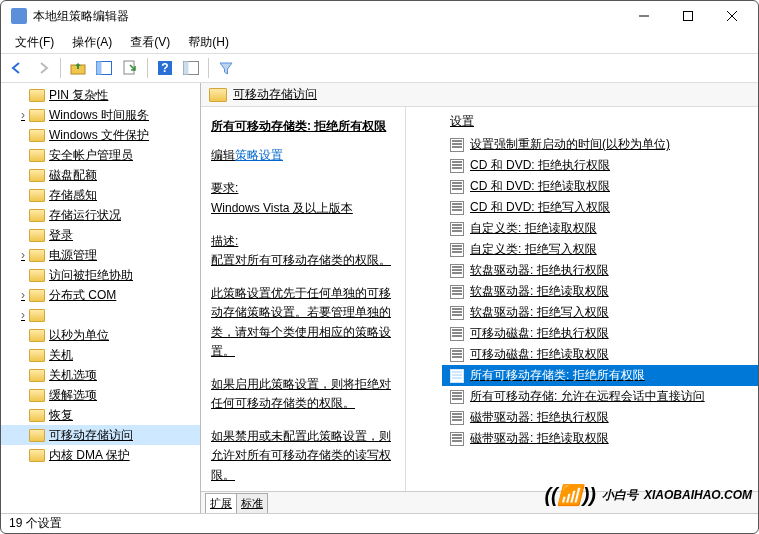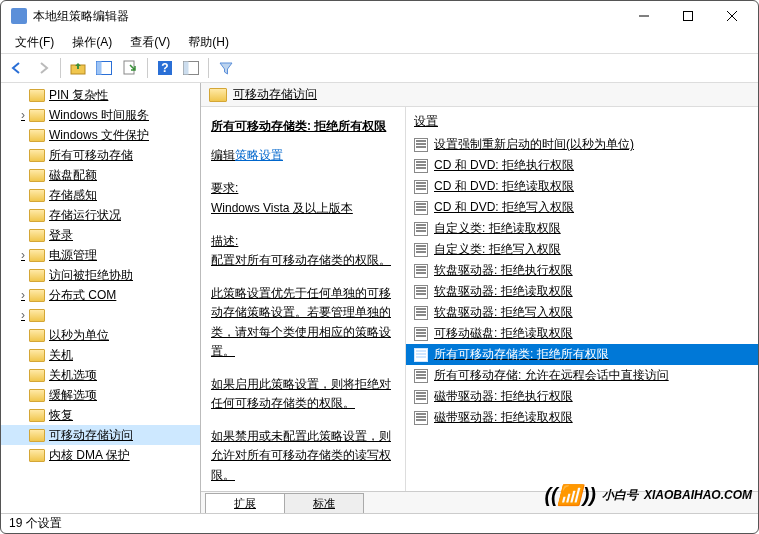--- a/index.html
+++ b/index.html
@@ -21,31 +21,31 @@
 .tn .exp { width: 12px; text-align: center; color: #666; margin-left: -14px; }
 .tn .fico { width: 16px; height: 13px; background: linear-gradient(#ffe9a6,#f0c64e); border: 1px solid #d4a636; border-radius: 1px; margin-right: 4px; flex-shrink: 0; }
 .right { flex: 1; display: flex; flex-direction: column; overflow: hidden; }
 .rhead { height: 24px; border-bottom: 1px solid #ddd; display: flex; align-items: center; padding: 0 8px; gap: 6px; background: #f7f7f7; }
 .rhead .fico2 { width: 18px; height: 14px; background: linear-gradient(#ffe9a6,#f0c64e); border: 1px solid #d4a636; border-radius: 1px; }
 .rbody { flex: 1; display: flex; overflow: hidden; }
 .desc { width: 205px; border-right: 1px solid #ddd; padding: 10px 10px; overflow-y: auto; line-height: 1.6; }
 .desc .dtitle { font-weight: bold; margin-bottom: 10px; }
 .desc a { color: #0066cc; text-decoration: underline; cursor: pointer; }
 .desc .sec { margin-top: 14px; }
-.list { flex: 1; overflow-y: auto; }
+.list { flex: 1; overflow-y: auto; margin-left: 36px; }
 .lh { padding: 6px 8px 4px; color: #000; }
 .li { display: flex; align-items: center; height: 21px; padding: 0 8px; cursor: pointer; gap: 6px; }
 .li.sel { background: #0078d7; color: #fff; }
 .li .pico { width: 14px; height: 14px; flex-shrink: 0; position: relative; }
 .li .pico::before { content: ""; position: absolute; inset: 0; border: 1px solid #888; background: #fff; }
 .li .pico::after { content: ""; position: absolute; left: 2px; top: 2px; right: 2px; height: 2px; background: #888; box-shadow: 0 3px 0 #888, 0 6px 0 #888; }
 .li.sel .pico::before { border-color: #cfe6ff; }
 .li.sel .pico::after { background: #cfe6ff; box-shadow: 0 3px 0 #cfe6ff, 0 6px 0 #cfe6ff; }
 .tabs { height: 22px; border-top: 1px solid #ccc; display: flex; align-items: flex-end; padding-left: 4px; background: #f7f7f7; }
-.tab { padding: 2px 28px; border: 1px solid #aaa; border-bottom: none; background: #fff; margin-right: -1px; cursor: pointer; font-size: 11px; margin-top: 11px; }
+.tab { padding: 2px 4px; border: 1px solid #aaa; border-bottom: none; background: #fff; margin-right: -1px; cursor: pointer; font-size: 11px; margin-top: 11px; }
 .tab.inactive { background: #eee; }
 .status { height: 20px; border-top: 1px solid #ccc; display: flex; align-items: center; padding: 0 8px; font-size: 11px; }
 .watermark { position: absolute; right: 6px; bottom: 26px; display: flex; align-items: center; gap: 6px; font-weight: bold; font-size: 18px; font-style: italic; pointer-events: none; }
 .watermark .sig { font-size: 20px; }
 </style>
 </head>
 <body>
 
 <div class="window">
 
@@ -141,21 +141,21 @@
           <span>Windows 时间服务</span>
         </div>
         <div class="tn">
           <span class="exp"></span>
           <span class="fico"></span>
           <span>Windows 文件保护</span>
         </div>
         <div class="tn">
           <span class="exp"></span>
           <span class="fico"></span>
-          <span>所有可移动存储</span>
+          <span>安全帐户管理员</span>
         </div>
         <div class="tn">
           <span class="exp"></span>
           <span class="fico"></span>
           <span>磁盘配额</span>
         </div>
         <div class="tn">
           <span class="exp"></span>
           <span class="fico"></span>
           <span>存储感知</span>
@@ -282,20 +282,24 @@
               <div class="li">
                 <span class="pico"></span>
                 <span>软盘驱动器: 拒绝读取权限</span>
               </div>
               <div class="li">
                 <span class="pico"></span>
                 <span>软盘驱动器: 拒绝写入权限</span>
               </div>
               <div class="li">
                 <span class="pico"></span>
+                <span>可移动磁盘: 拒绝执行权限</span>
+              </div>
+              <div class="li">
+                <span class="pico"></span>
                 <span>可移动磁盘: 拒绝读取权限</span>
               </div>
               <div class="li sel">
                 <span class="pico"></span>
                 <span>所有可移动存储类: 拒绝所有权限</span>
               </div>
               <div class="li">
                 <span class="pico"></span>
                 <span>所有可移动存储: 允许在远程会话中直接访问</span>
               </div>

